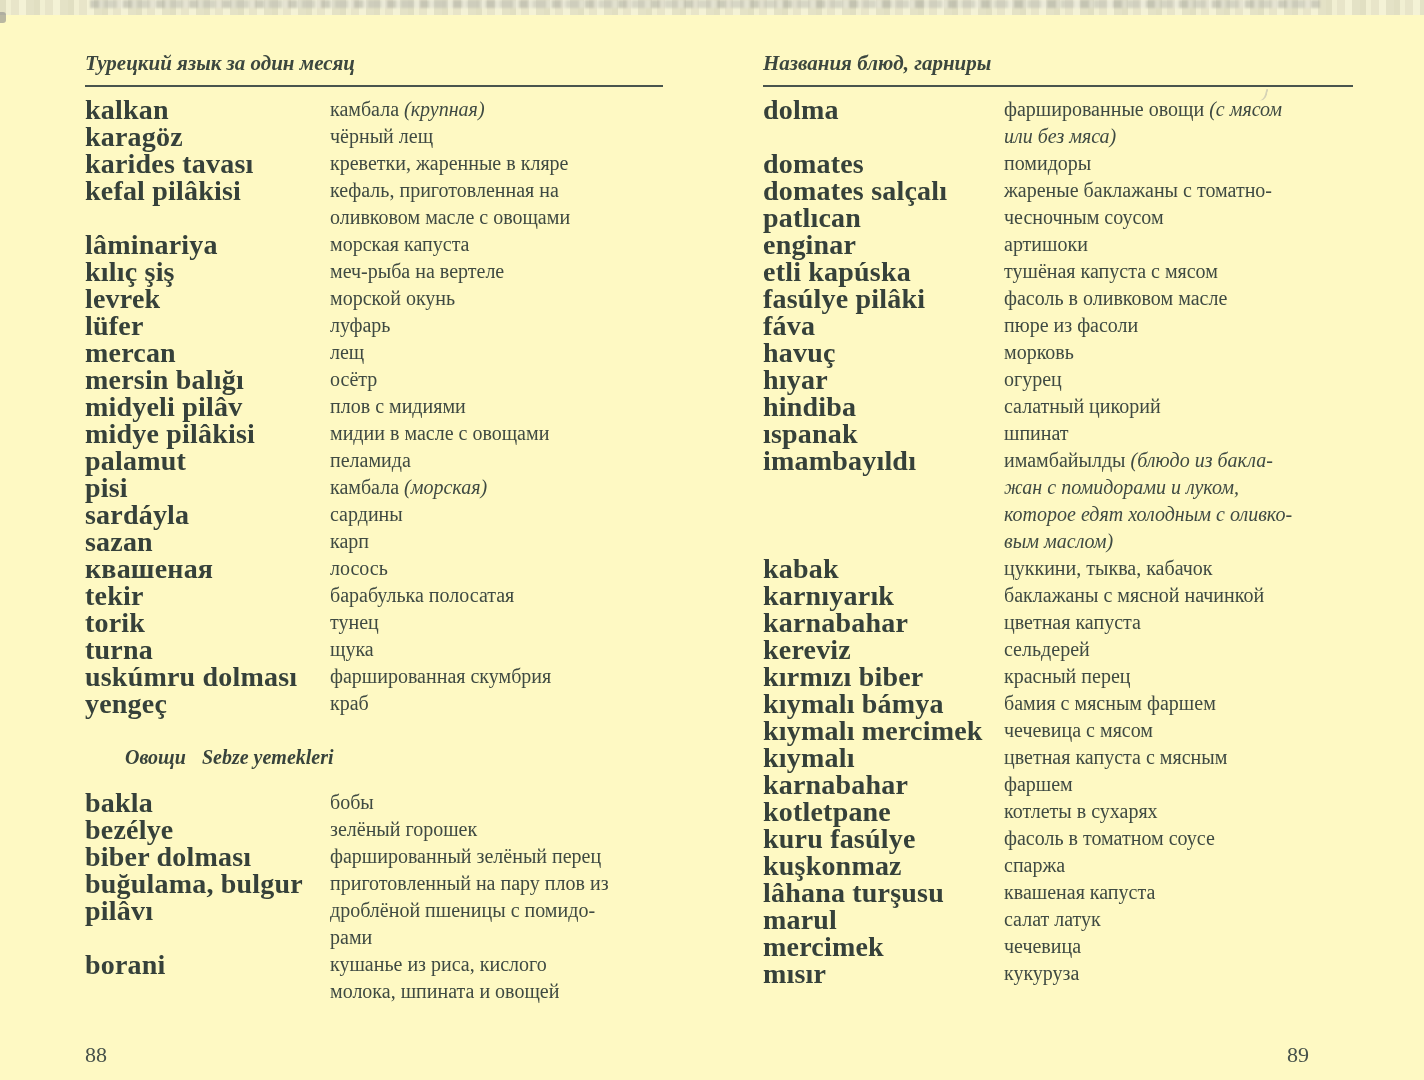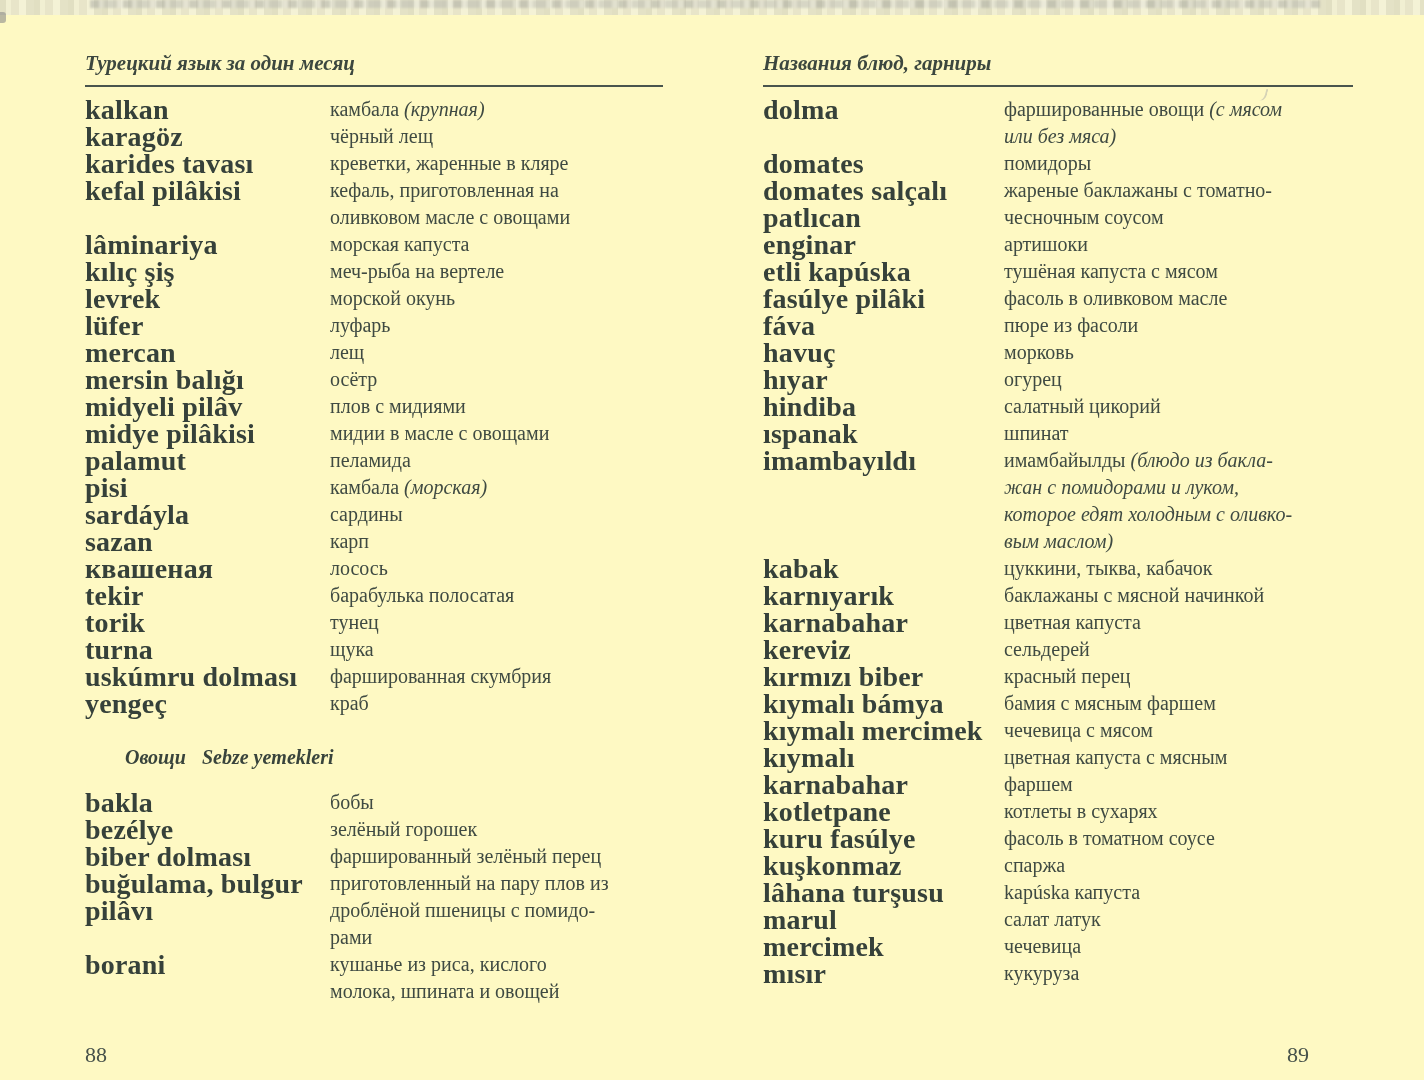--- a/index.html
+++ b/index.html
@@ -390,21 +390,21 @@
         </div>
         <div class="entry">
           <div class="term">kuşkonmaz</div>
           <div class="def">
             <div class="def-line"><span>спаржа</span></div>
           </div>
         </div>
         <div class="entry">
           <div class="term">lâhana turşusu</div>
           <div class="def">
-            <div class="def-line"><span>kapúska капуста</span></div>
+            <div class="def-line"><span>квашеная капуста</span></div>
           </div>
         </div>
         <div class="entry">
           <div class="term">marul</div>
           <div class="def">
             <div class="def-line"><span>салат латук</span></div>
           </div>
         </div>
         <div class="entry">
           <div class="term">mercimek</div>

